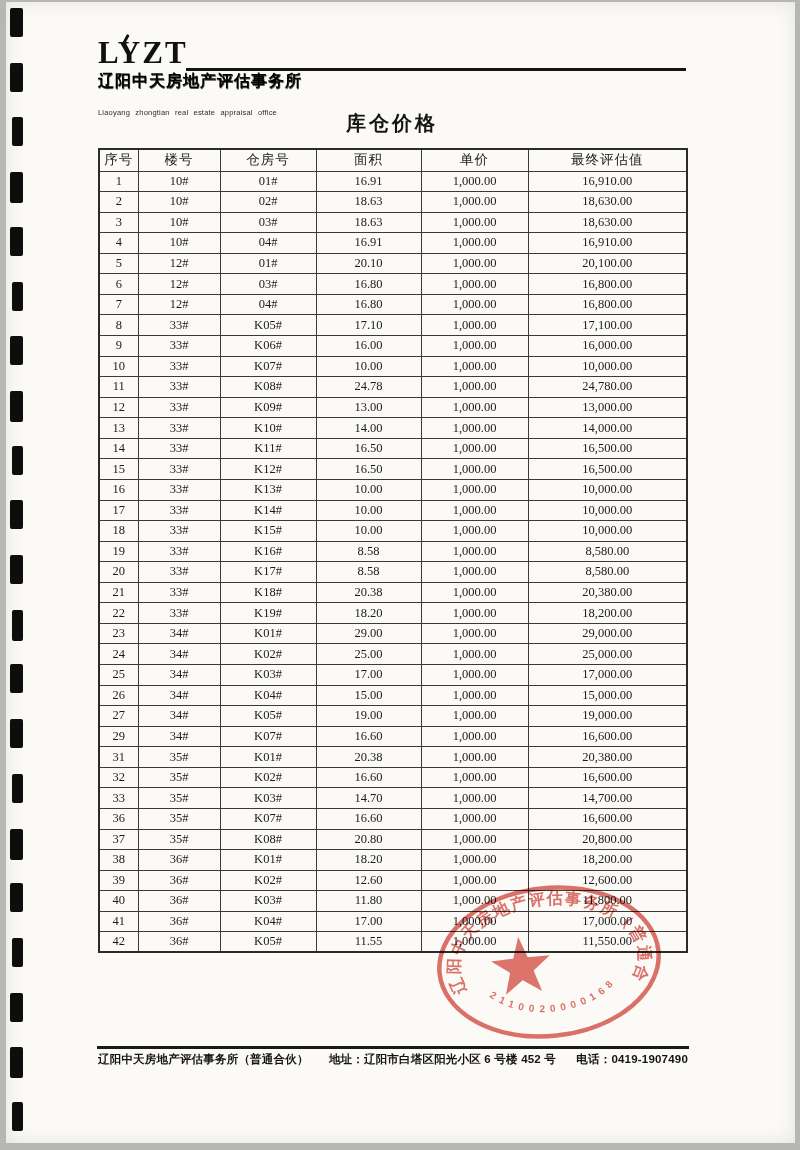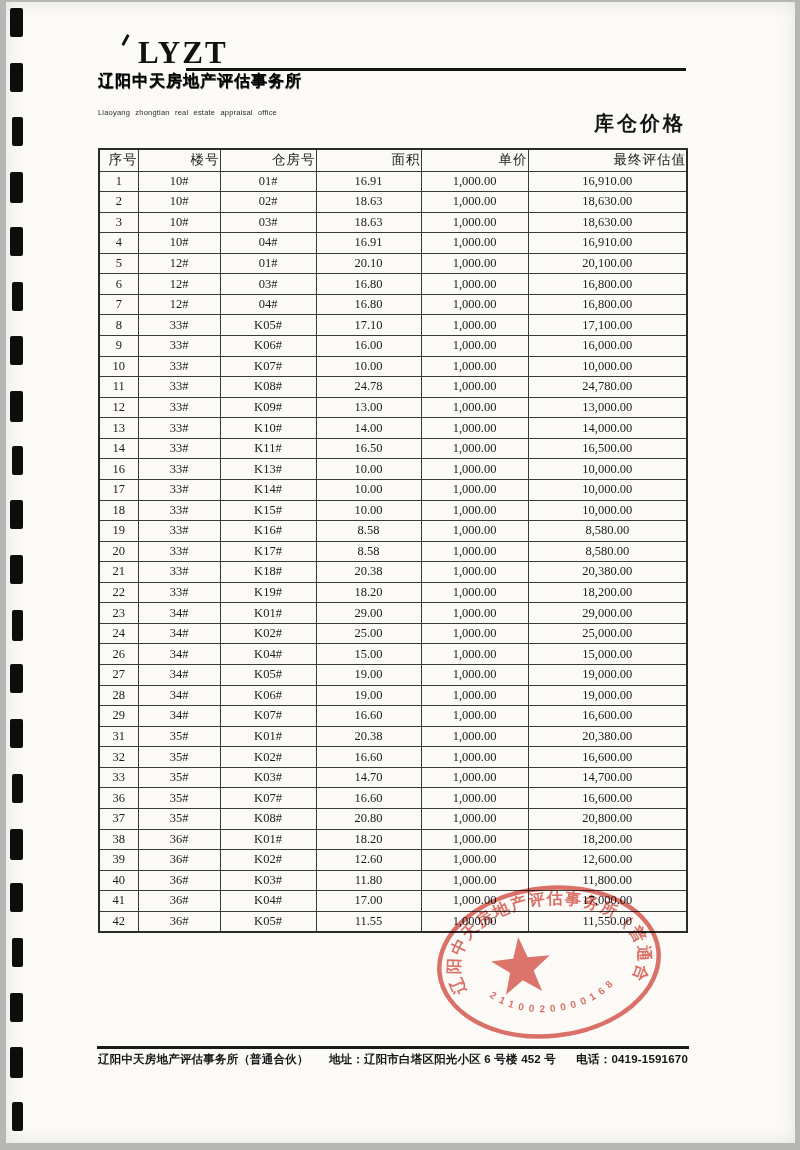--- a/index.html
+++ b/index.html
@@ -21,21 +21,21 @@
     position:absolute;left:0;width:13px;height:29px;background:#0d0d0d;
     border-radius:2px;
   }
   .binding-mark:nth-child(3n){width:11px;left:2px;}
   .binding-mark:nth-child(4n){height:31px;}
   
   .logo-block{position:absolute;left:98px;top:38px;width:590px;}
   .logo-acronym{
     font-family:"Liberation Serif","DejaVu Serif",serif;
     font-weight:900;font-size:31px;letter-spacing:2px;color:#111;
-    line-height:30px;position:relative;display:inline-block;margin-left:40px;
+    line-height:30px;position:relative;display:inline-block;
   }
   .logo-accent{
     position:absolute;left:26px;top:-4px;width:3px;height:12px;
     background:#111;transform:rotate(28deg);border-radius:1px;
   }
   .logo-rule{
     position:absolute;left:88px;top:30px;width:500px;height:3px;background:#141414;
   }
   .company-cn{
     font-family:"Liberation Sans","DejaVu Sans",sans-serif;
@@ -44,40 +44,40 @@
     text-shadow:0.6px 0.6px 0 #555;
   }
   .company-en{
     font-family:Liberation Sans, sans-serif;
     font-size:7.5px;color:#2c2c2c;letter-spacing:.2px;word-spacing:3px;
     margin-top:16px;width:190px;
   }
   
   .doc-title{
     position:absolute;left:98px;top:110px;width:588px;
-    text-align:right;
+    text-align:center;
     font-family:"Liberation Sans","DejaVu Sans",sans-serif;
     font-weight:700;font-size:20px;letter-spacing:3px;color:#151515;
   }
   
   table.price-table{
     position:absolute;left:98px;top:148px;width:588px;
     border-collapse:collapse;table-layout:fixed;
     font-size:12.5px;color:#1b1b1b;
     border:2px solid #2b2b2b;
   }
   table.price-table td,table.price-table th{
     border:1.5px solid #3a3a3a;
     text-align:center;vertical-align:middle;
     padding:0;font-weight:normal;
     overflow:hidden;white-space:nowrap;
   }
   table.price-table thead tr{height:22px;}
   table.price-table tbody tr{height:20.57px;}
-  table.price-table thead th{font-size:13.5px;letter-spacing:1px;text-align:right;}
+  table.price-table thead th{font-size:13.5px;letter-spacing:1px;}
   col.c0{width:39px}col.c1{width:82px}col.c2{width:96px}
   col.c3{width:105px}col.c4{width:107px}col.c5{width:159px}
   
   .stamp{
     position:absolute;left:428px;top:878px;width:250px;height:172px;
     mix-blend-mode:multiply;opacity:.82;
   }
   
   .footer-rule{position:absolute;left:97px;top:1046px;width:592px;height:2.5px;background:#1a1a1a;}
   .footer{
@@ -253,20 +253,28 @@
         </tr>
         <tr>
           <td>14</td>
           <td>33#</td>
           <td>K11#</td>
           <td>16.50</td>
           <td>1,000.00</td>
           <td>16,500.00</td>
         </tr>
         <tr>
+          <td>15</td>
+          <td>33#</td>
+          <td>K12#</td>
+          <td>16.50</td>
+          <td>1,000.00</td>
+          <td>16,500.00</td>
+        </tr>
+        <tr>
           <td>16</td>
           <td>33#</td>
           <td>K13#</td>
           <td>10.00</td>
           <td>1,000.00</td>
           <td>10,000.00</td>
         </tr>
         <tr>
           <td>17</td>
           <td>33#</td>
@@ -325,39 +333,39 @@
         </tr>
         <tr>
           <td>24</td>
           <td>34#</td>
           <td>K02#</td>
           <td>25.00</td>
           <td>1,000.00</td>
           <td>25,000.00</td>
         </tr>
         <tr>
+          <td>25</td>
+          <td>34#</td>
+          <td>K03#</td>
+          <td>17.00</td>
+          <td>1,000.00</td>
+          <td>17,000.00</td>
+        </tr>
+        <tr>
           <td>26</td>
           <td>34#</td>
           <td>K04#</td>
           <td>15.00</td>
           <td>1,000.00</td>
           <td>15,000.00</td>
         </tr>
         <tr>
           <td>27</td>
           <td>34#</td>
           <td>K05#</td>
-          <td>19.00</td>
-          <td>1,000.00</td>
-          <td>19,000.00</td>
-        </tr>
-        <tr>
-          <td>28</td>
-          <td>34#</td>
-          <td>K06#</td>
           <td>19.00</td>
           <td>1,000.00</td>
           <td>19,000.00</td>
         </tr>
         <tr>
           <td>29</td>
           <td>34#</td>
           <td>K07#</td>
           <td>16.60</td>
           <td>1,000.00</td>
@@ -458,15 +466,15 @@
       <text font-size="10" fill="#d7544a" letter-spacing="2.5" font-family="Liberation Sans, DejaVu Sans, sans-serif" font-weight="700">
         <textPath href="#seal-arc-bottom" startOffset="4" textLength="148" lengthAdjust="spacing">21100200001681</textPath>
       </text>
     </g>
   </svg>
 
   <div class="footer-rule"></div>
   <div class="footer">
     <span>辽阳中天房地产评估事务所（普通合伙）</span>
     <span>地址：辽阳市白塔区阳光小区 6 号楼 452 号</span>
-    <span>电话：0419-1591670</span>
+    <span>电话：0419-1907490</span>
   </div>
 </div>
 
 </body></html>

